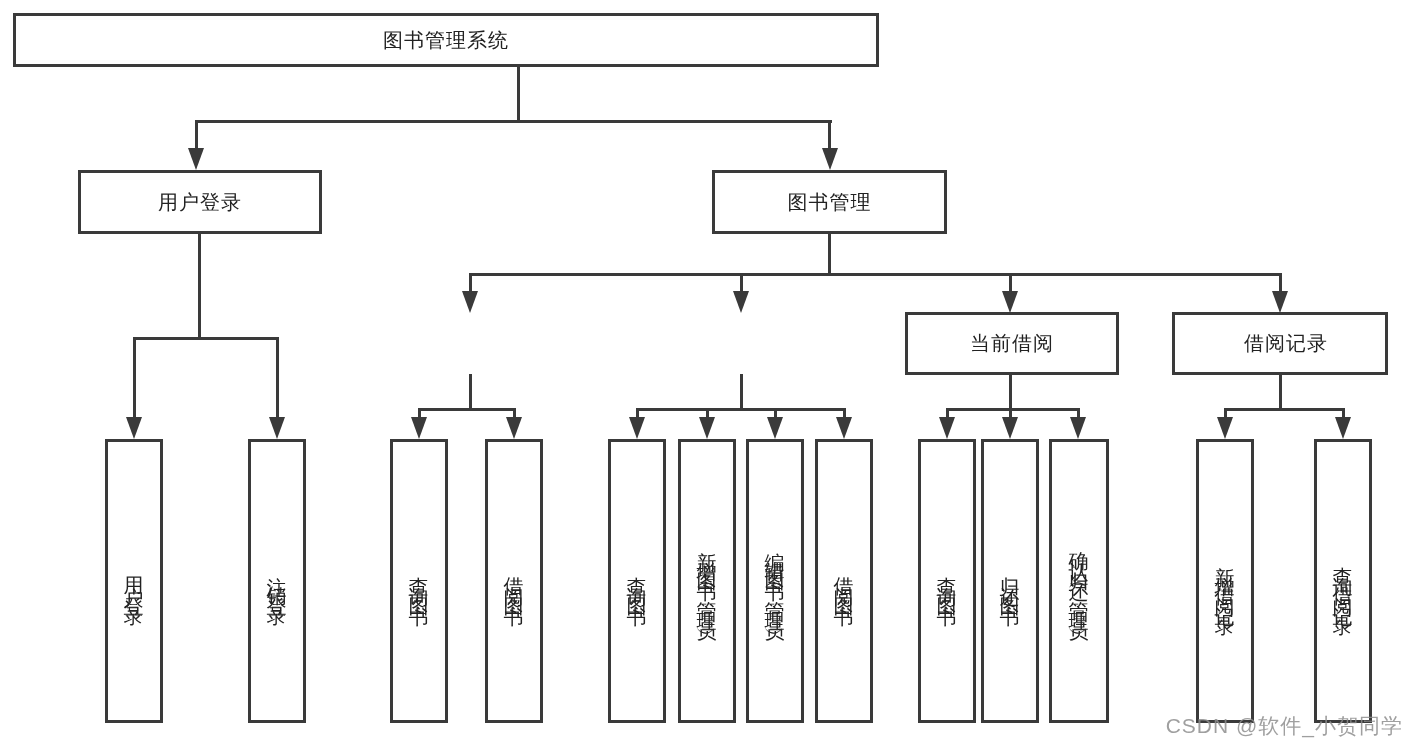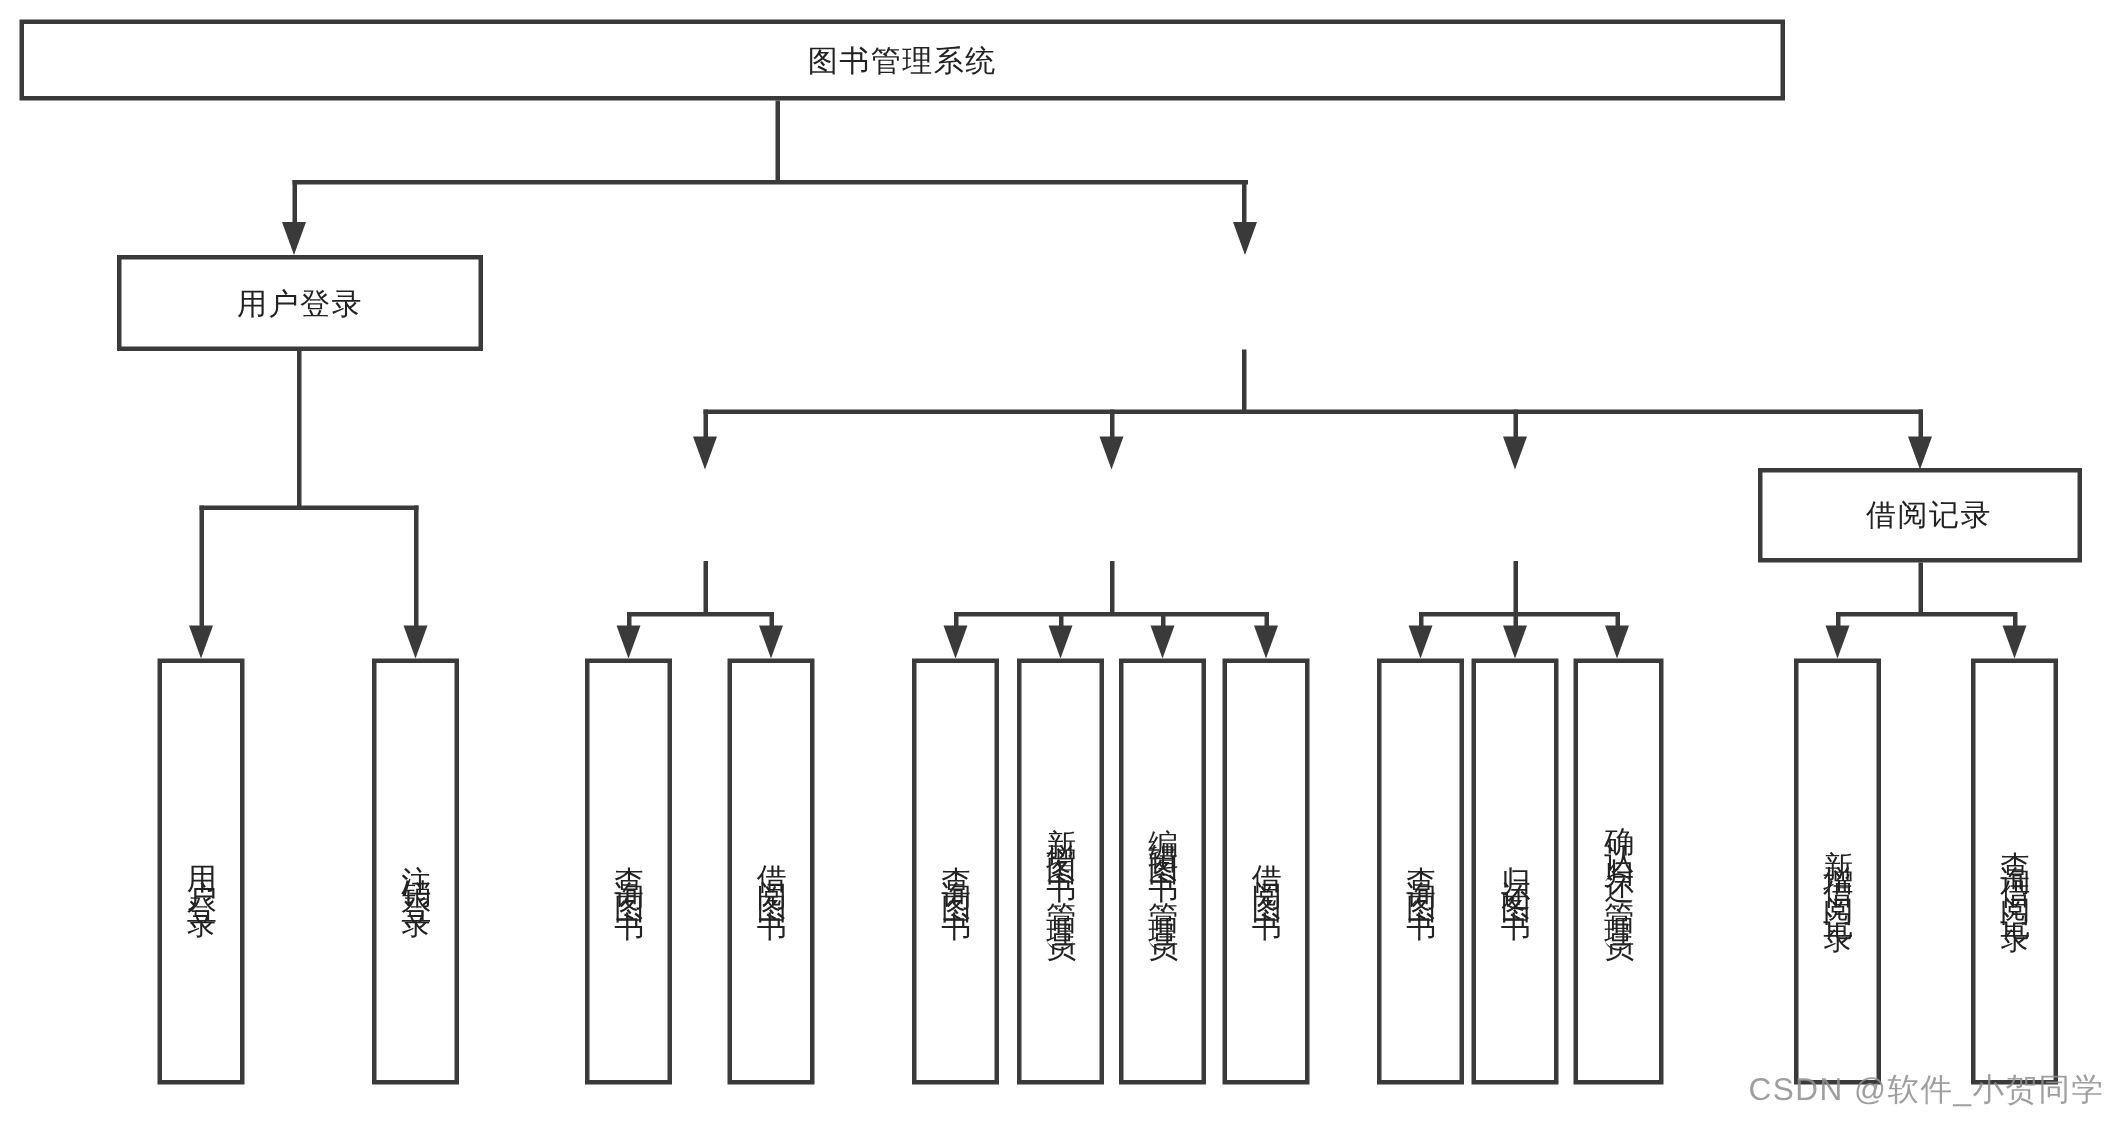--- a/index.html
+++ b/index.html
@@ -47,53 +47,59 @@
     position:absolute;right:2px;top:712px;z-index:5;
     font-size:21px;letter-spacing:1px;color:var(--wm);opacity:.85;
     white-space:nowrap;
   }
 </style>
 </head>
 <body>
 
 <div class="canvas">
 
-  <div class="bx" style="left:13px;top:13px;width:1177px;height:54px;">
+  <div class="bx" style="left:13px;top:13px;width:866px;height:54px;">
     <span>图书管理系统</span>
   </div>
 
   <div class="v" style="left:517px;top:66px;height:55px;"></div>
   <div class="h" style="left:195px;top:120px;width:637px;"></div>
   <div class="v" style="left:195px;top:120px;height:31px;"></div>
   <div class="arw" style="left:188px;top:148px;"></div>
   <div class="v" style="left:828px;top:120px;height:31px;"></div>
   <div class="arw" style="left:822px;top:148px;"></div>
 
   <div class="bx" style="left:78px;top:170px;width:244px;height:64px;">
     <span>用户登录</span>
+  </div>
+  <div class="bx" style="left:712px;top:170px;width:235px;height:64px;">
+    <span>图书管理</span>
   </div>
 
   <div class="v" style="left:198px;top:233px;height:105px;"></div>
   <div class="h" style="left:133px;top:337px;width:146px;"></div>
   <div class="v" style="left:133px;top:337px;height:83px;"></div>
   <div class="arw" style="left:126px;top:417px;"></div>
   <div class="v" style="left:276px;top:337px;height:83px;"></div>
   <div class="arw" style="left:269px;top:417px;"></div>
 
   <div class="v" style="left:828px;top:233px;height:41px;"></div>
   <div class="h" style="left:469px;top:273px;width:813px;"></div>
   <div class="v" style="left:469px;top:273px;height:21px;"></div>
   <div class="arw" style="left:462px;top:291px;"></div>
   <div class="v" style="left:740px;top:273px;height:21px;"></div>
   <div class="arw" style="left:733px;top:291px;"></div>
   <div class="v" style="left:1009px;top:273px;height:21px;"></div>
   <div class="arw" style="left:1002px;top:291px;"></div>
   <div class="v" style="left:1279px;top:273px;height:21px;"></div>
   <div class="arw" style="left:1272px;top:291px;"></div>
 
+  <div class="bx" style="left:905px;top:312px;width:214px;height:63px;">
+    <span>当前借阅</span>
+  </div>
   <div class="bx" style="left:1172px;top:312px;width:216px;height:63px;padding-left:12px;">
     <span>借阅记录</span>
   </div>
 
   <div class="v" style="left:469px;top:374px;height:35px;"></div>
   <div class="v" style="left:740px;top:374px;height:35px;"></div>
   <div class="v" style="left:1009px;top:374px;height:35px;"></div>
   <div class="v" style="left:1279px;top:374px;height:35px;"></div>
 
   <div class="h" style="left:418px;top:408px;width:97px;"></div>

